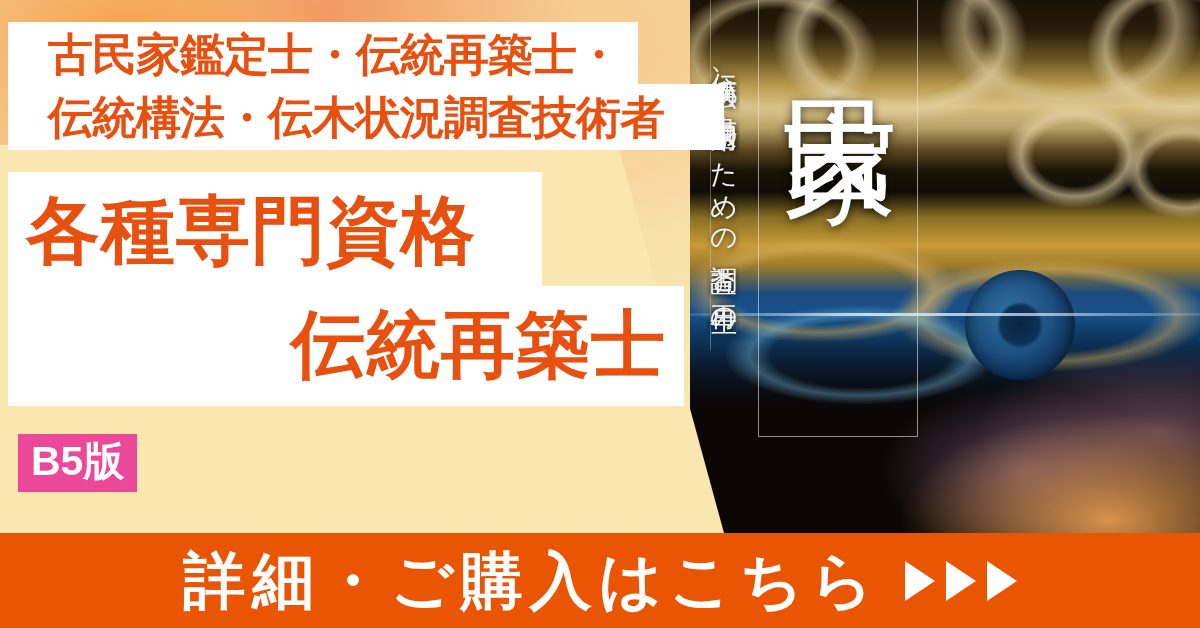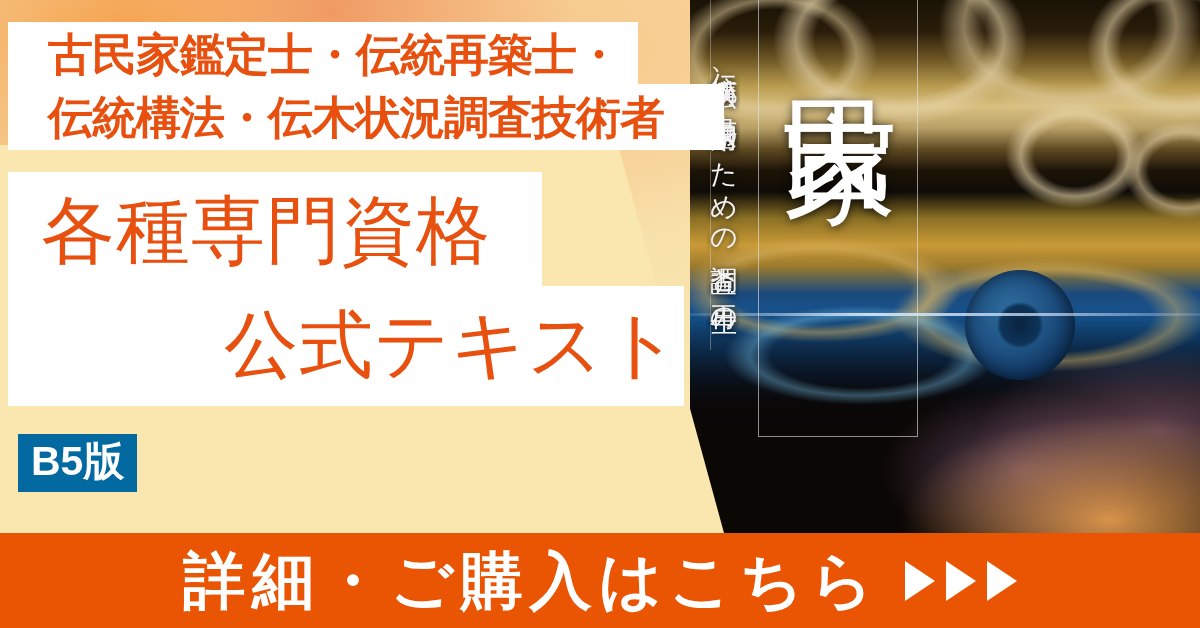--- a/index.html
+++ b/index.html
@@ -133,32 +133,32 @@
 
   .headline{
     position:absolute;left:20px;top:24px;width:700px;
     font-size:45px;line-height:62px;font-weight:700;color:#e8500f;
     letter-spacing:-1px;white-space:nowrap;margin-left:28px;
   }
   .headline .l2{display:block;line-height:64px;}
 
   .subhead{
     position:absolute;left:26px;top:176px;width:680px;
-    font-size:74px;line-height:110px;font-weight:400;color:#e8500f;
-    letter-spacing:1px;white-space:nowrap;margin-left:15px;
+    font-size:74px;line-height:110px;font-weight:700;color:#e8500f;
+    letter-spacing:1px;white-space:nowrap;
   }
   .subhead .r2{display:block;text-align:right;width:640px;line-height:118px;}
 
   
   .price-row{
     position:absolute;left:18px;top:430px;height:66px;
     display:flex;align-items:center;
   }
   .badge{
-    background:#0369a1;color:#ffffff;font-size:41px;font-weight:700;
+    background:#ec4899;color:#ffffff;font-size:41px;font-weight:700;
     padding:3px 13px 7px 13px;line-height:1.18;letter-spacing:0px;
   }
   .price{
     margin-left:18px;color:#e8500f;font-size:47px;font-weight:400;
     letter-spacing:0px;white-space:nowrap;
   }
 
   
   .cta{
     position:absolute;left:0;top:533px;width:1200px;height:95px;
@@ -208,21 +208,21 @@
   <div class="headline">
     <span>古民家鑑定士・伝統再築士・</span>
     <span class="l2">伝統構法・伝木状況調査技術者</span>
   </div>
 
   <div class="box box-b"></div>
   <div class="box box-b2"></div>
 
   <div class="subhead">
     <span>各種専門資格</span>
-    <span class="r2">公式テキスト</span>
+    <span class="r2">伝統再築士</span>
   </div>
 
   <div class="price-row">
     <span class="badge">B5版</span>
   </div>
 
   <div class="cta">
     <span class="cta-text">詳細・ご購入はこちら</span>
     <span class="arrows">
       <span class="arrow"></span>

